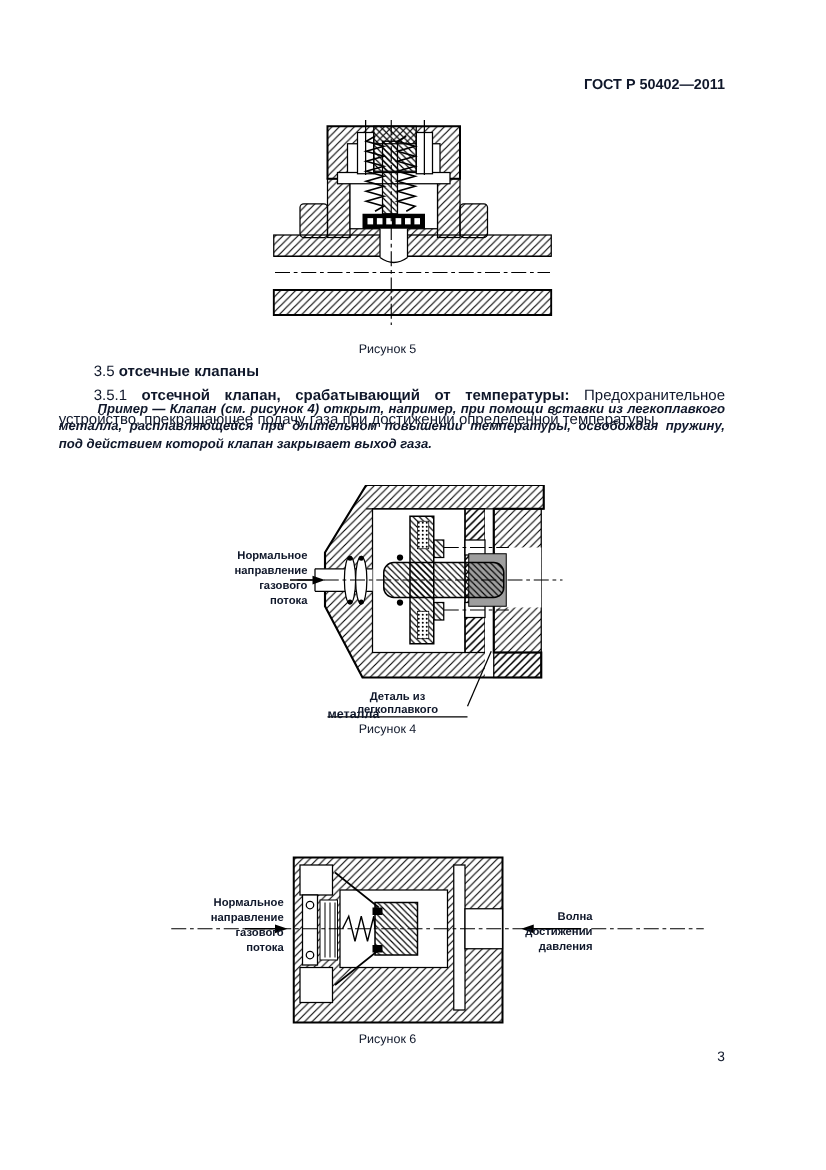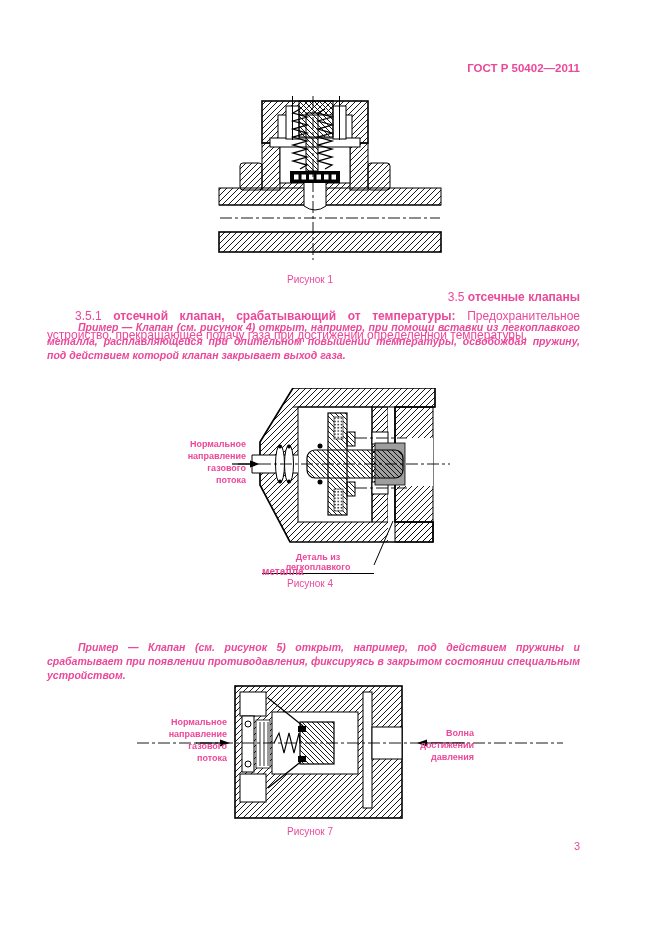--- a/index.html
+++ b/index.html
@@ -1,18 +1,18 @@
 <!DOCTYPE html>
 <html><head>
 <meta charset="utf-8">
 <style>
   html,body{margin:0;padding:0;background:#e8e8e8;}
   .page{
     position:relative;width:661px;height:936px;background:#ffffff;
-    font-family:"Liberation Sans","DejaVu Sans",sans-serif;color:#ec4899;
+    font-family:"Liberation Sans","DejaVu Sans",sans-serif;color:#0f172a;
     overflow:hidden;margin:0 auto;
   }
   .abs{position:absolute;}
   .hdr{font-size:11.5px;font-weight:700;text-align:right;}
   .body-par{font-size:12px;line-height:19px;text-align:justify;}
   .body-par .ind{display:inline-block;width:28px;}
   .example{font-size:10.5px;line-height:14px;text-align:justify;font-weight:700;font-style:italic;}
   .caption{font-size:10px;text-align:center;}
   .figlabel{font-size:9px;font-weight:700;line-height:12px;text-align:right;white-space:pre-line;}
   .detail1{font-size:9px;font-weight:700;text-align:center;border-bottom:1.2px solid #000;padding-bottom:1px;}
@@ -86,23 +86,23 @@
     <g>
       <rect x="86" y="88" width="22" height="23" fill="#fff"></rect>
       <line x1="86" y1="88" x2="86" y2="111" class="ln"></line>
       <line x1="108" y1="88" x2="108" y2="111" class="ln"></line>
       <path d="M86,111 Q97,119 108,111" fill="#fff" class="ln"></path>
     </g>
     <line x1="2" y1="123" x2="222" y2="123" class="cl"></line>
     <line x1="95" y1="1" x2="95" y2="165" class="cl"></line>
   </svg>
 
-  <div class="abs caption" style="left:215px;top:274px;width:190px;">Рисунок 1</div>
-
-  <div class="abs body-par" style="left:47px;top:288px;width:533px;text-align:right;"><span class="ind"></span><span>3.5</span> <b>отсечные клапаны</b></div>
+  <div class="abs caption" style="left:215px;top:274px;width:190px;">Рисунок 5</div>
+
+  <div class="abs body-par" style="left:47px;top:288px;width:533px;text-align:left;"><span class="ind"></span><span>3.5</span> <b>отсечные клапаны</b></div>
 
   <div class="abs body-par" style="left:47px;top:307px;width:533px;text-indent:28px;"><span>3.5.1</span> <b>отсечной клапан, срабатывающий от температуры:</b> <span>Предохранительное устройство, прекращающее подачу газа при достижении определенной температуры.</span></div>
 
   <div class="abs example" style="left:47px;top:320px;width:533px;text-indent:31px;">Пример — Клапан (см. рисунок 4) открыт, например, при помощи вставки из легкоплавкого металла, расплавляющейся при длительном повышении температуры, освобождая пружину, под действием которой клапан закрывает выход газа.</div>
 
   <svg class="abs" style="left:180px;top:388px;" width="360" height="196" viewBox="0 0 360 196">
     <g>
       <path d="M113,0 H255 V19 H215 V134 H253 V154 H110 L80,97 V54 Z" fill="url(#hA)"></path>
       <rect x="118" y="19" width="74" height="115" fill="#fff" class="st"></rect>
       <rect x="192" y="19" width="16" height="115" fill="url(#hA)" class="st"></rect>
@@ -155,21 +155,20 @@
   <div class="abs figlabel" style="left:182px;top:438px;width:64px;">Нормальное
 направление
 газового
 потока</div>
   <div class="abs detail1" style="left:262px;top:552px;width:112px;">Деталь из легкоплавкого</div>
   <div class="abs detail2" style="left:262px;top:566px;width:112px;">металла</div>
 
   <div class="abs caption" style="left:215px;top:578px;width:190px;">Рисунок 4</div>
 
 
-  <div class="abs example" style="left:47px;top:640px;width:533px;text-indent:31px;">Пример — Клапан (см. рисунок 5) открыт, например, под действием пружины и срабатывает при появлении противодавления, фиксируясь в закрытом состоянии специальным устройством.</div>
 
   <svg class="abs" style="left:135px;top:680px;" width="430" height="145" viewBox="0 0 430 145">
     <g>
       <rect x="100" y="6" width="167" height="132" fill="url(#hA)" class="st2"></rect>
       <rect x="105" y="12" width="26" height="24" fill="#fff" class="st"></rect>
       <rect x="105" y="94" width="26" height="28" fill="#fff" class="st"></rect>
       <rect x="107" y="36" width="12" height="56" fill="#fff" class="st"></rect>
       <circle cx="113" cy="44" r="3" fill="#fff" class="st"></circle>
       <circle cx="113" cy="84" r="3" fill="#fff" class="st"></circle>
       <rect x="121" y="40" width="14" height="48" fill="#fff" stroke="#000" stroke-width="0.8"></rect>
@@ -200,17 +199,17 @@
   </svg>
 
   <div class="abs figlabel" style="left:157px;top:716px;width:70px;">Нормальное
 направление
 газового
 потока</div>
   <div class="abs figlabel" style="left:414px;top:727px;width:60px;">Волна
 достижении
 давления</div>
 
-  <div class="abs caption" style="left:215px;top:826px;width:190px;">Рисунок 7</div>
+  <div class="abs caption" style="left:215px;top:826px;width:190px;">Рисунок 6</div>
 
   <div class="abs pageno" style="left:480px;top:840px;width:100px;">3</div>
 
 </div>
 
 </body></html>

